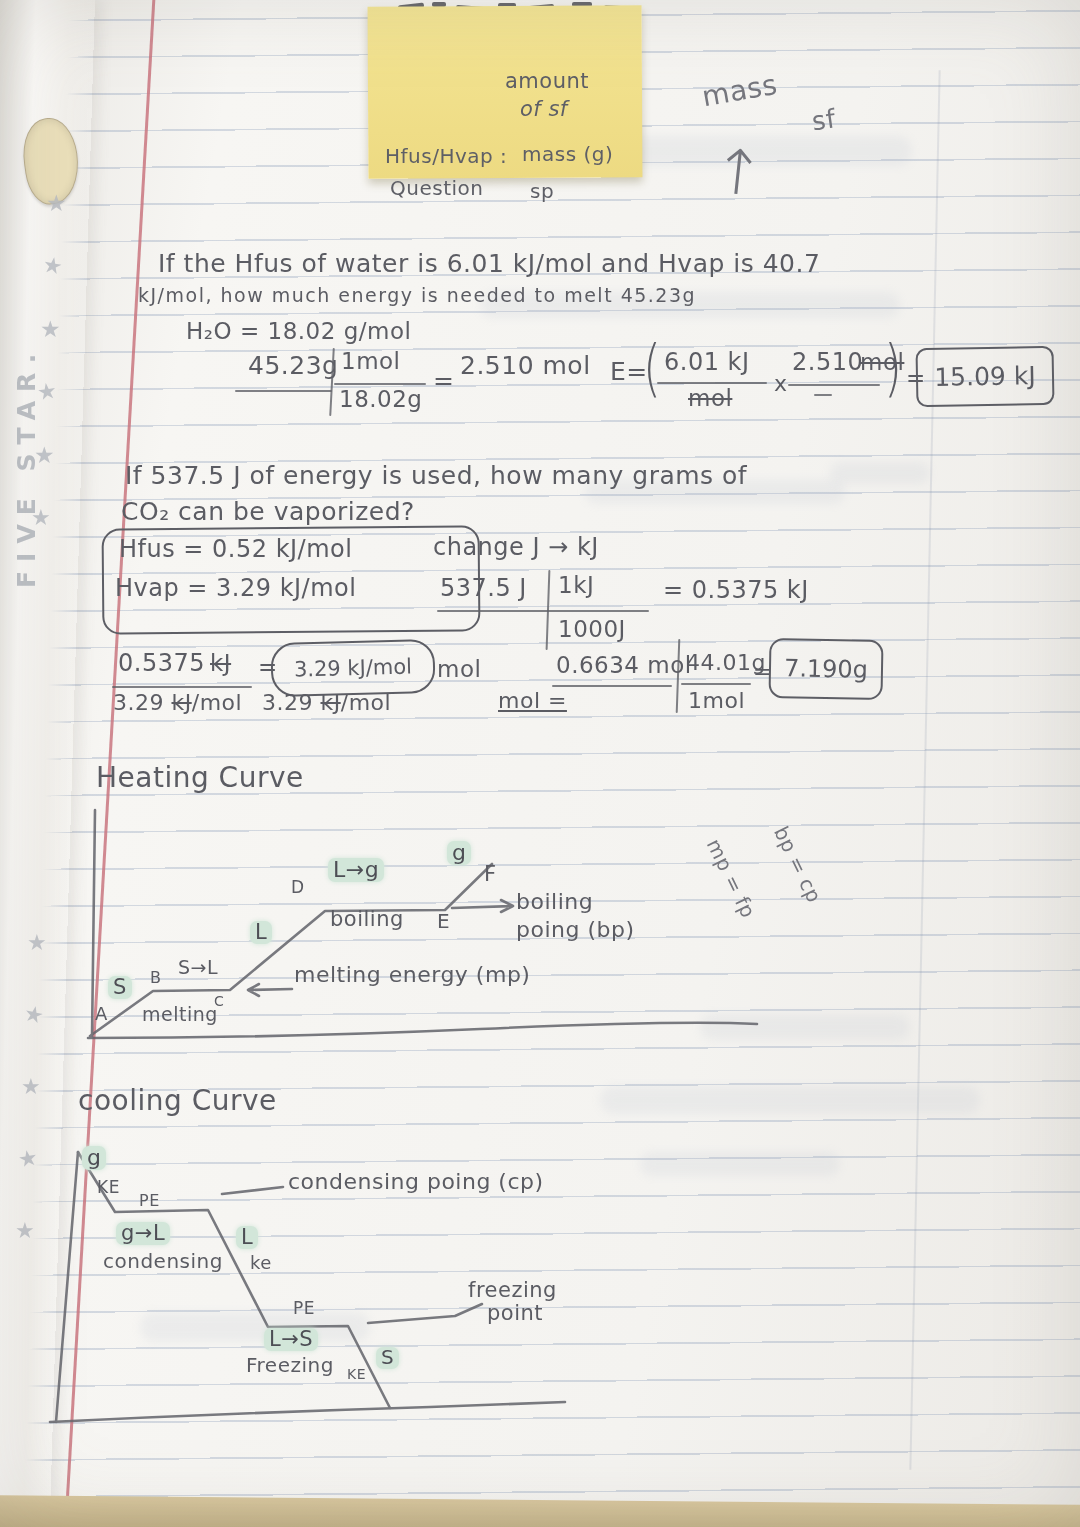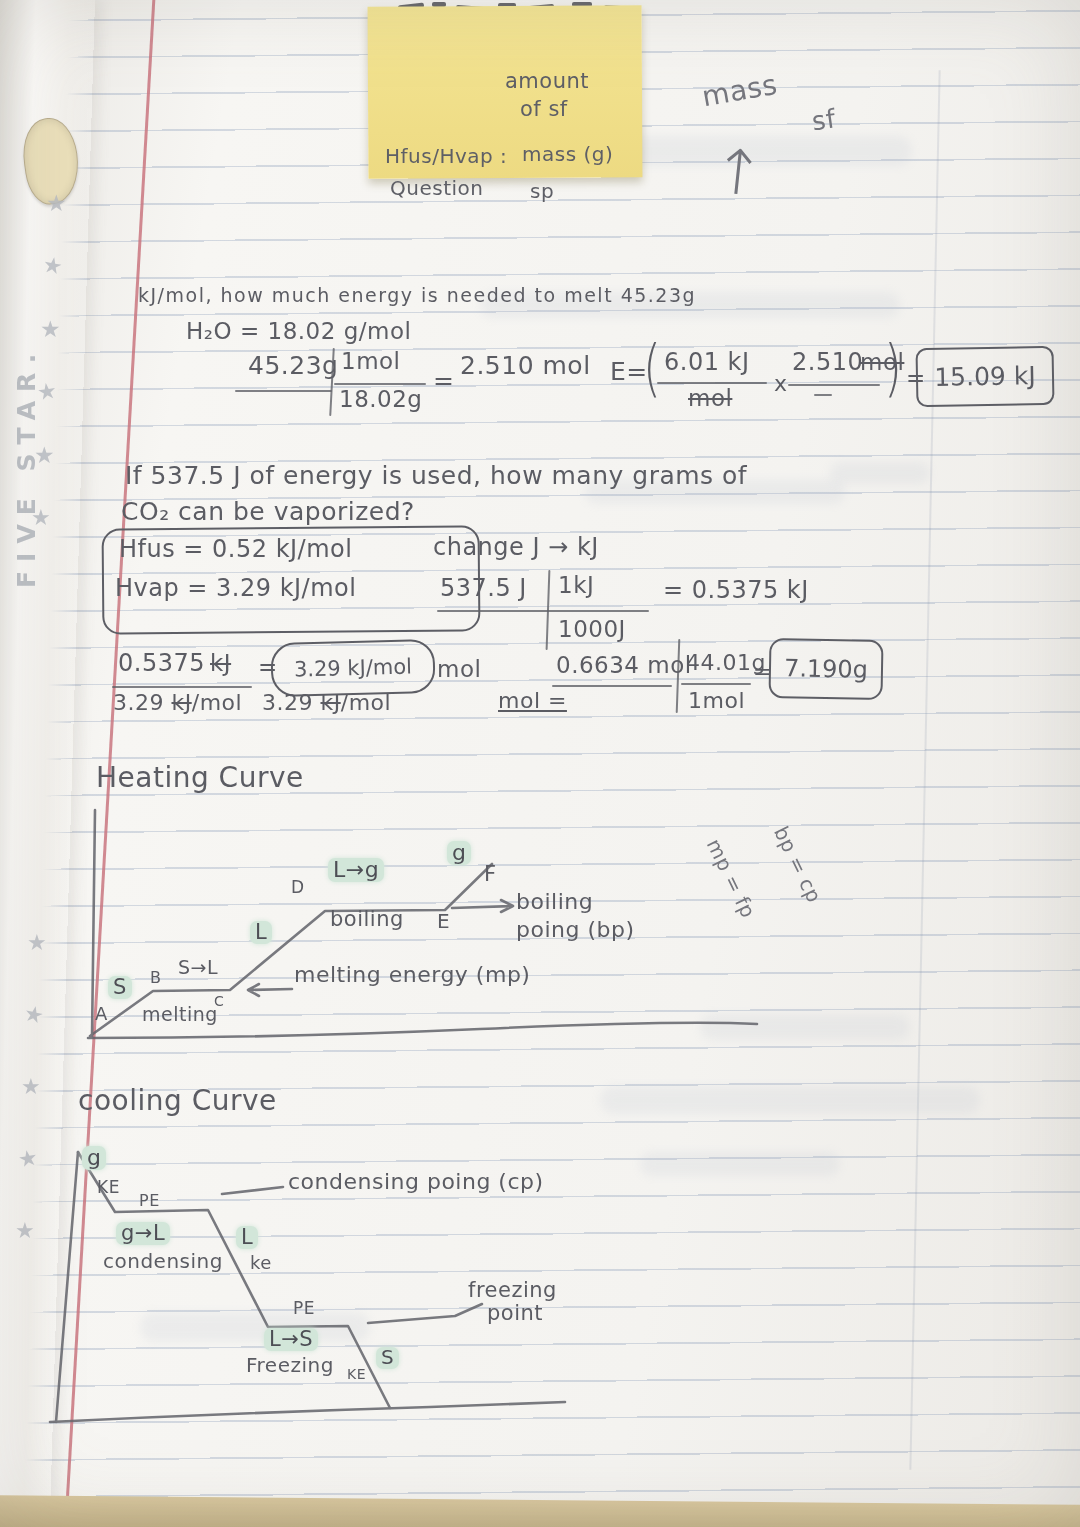--- a/index.html
+++ b/index.html
@@ -83,31 +83,32 @@
   <div class="stroke" style="left:398px;top:4px;width:26px;transform:rotate(-6deg);"></div>
   <div class="stroke" style="left:432px;top:2px;width:14px;"></div>
   <div class="stroke" style="left:456px;top:6px;width:30px;transform:rotate(4deg);"></div>
   <div class="stroke" style="left:498px;top:3px;width:18px;"></div>
   <div class="stroke" style="left:528px;top:5px;width:26px;transform:rotate(-5deg);"></div>
   <div class="stroke" style="left:572px;top:2px;width:20px;"></div>
   <div class="stroke" style="left:604px;top:6px;width:34px;transform:rotate(3deg);"></div>
 
   <div class="sticky" style="left:368px;top:6px;width:274px;height:172px;"></div>
   <span class="t pencil" style="left:505px;top:22px;font-size:21px;">amount</span>
-  <span class="t pencil" style="left:520px;top:50px;font-size:21px;">of sf</span>
+  <span class="t pencil" style="left:520px;top:50px;font-size:21px;font-style:italic;">of sf</span>
   <span class="t pencil" style="left:385px;top:98px;font-size:20px;">Hfus/Hvap :</span>
   <span class="t pencil" style="left:522px;top:96px;font-size:20px;">mass (g)</span>
   <span class="t pencil" style="left:390px;top:130px;font-size:20px;">Question</span>
   <span class="t pencil" style="left:530px;top:133px;font-size:20px;">sp</span>
 
   <span class="t light" style="left:702px;top:76px;font-size:28px;transform:rotate(-10deg);">mass</span>
   <span class="t light" style="left:812px;top:106px;font-size:26px;transform:rotate(-8deg);">sf</span>
   <span class="t light" style="left:712px;top:140px;font-size:62px;font-weight:200;transform:rotate(6deg);">↑</span>
 
 
+  <span class="t" style="left:158px;top:250px;font-size:25px;">If the Hfus of water is 6.01 kJ/mol and Hvap is 40.7</span>
   <span class="t" style="left:138px;top:285px;font-size:19px;letter-spacing:1.5px;">kJ/mol, how much energy is needed to melt 45.23g</span>
   <span class="t" style="left:186px;top:319px;font-size:23px;">H₂O = 18.02 g/mol</span>
 
   <span class="t" style="left:240px;top:352px;font-size:25px;margin-left:8px;">45.23g</span>
   <div class="hline" style="left:235px;top:390px;width:97px;"></div>
   <div class="vline" style="left:331px;top:348px;height:68px;transform:rotate(3deg);"></div>
   <span class="t" style="left:341px;top:349px;font-size:23px;">1mol</span>
   <div class="hline" style="left:334px;top:383px;width:92px;"></div>
   <span class="t" style="left:339px;top:387px;font-size:23px;">18.02g</span>
   <span class="t" style="left:433px;top:367px;font-size:25px;">=</span>

